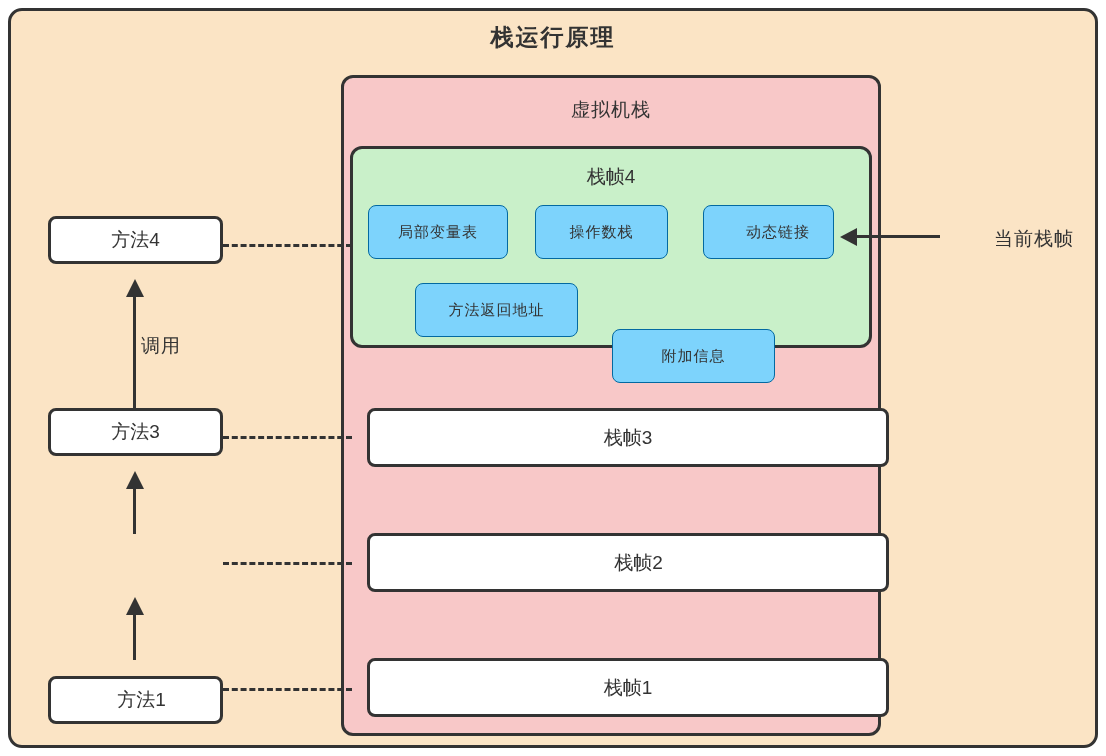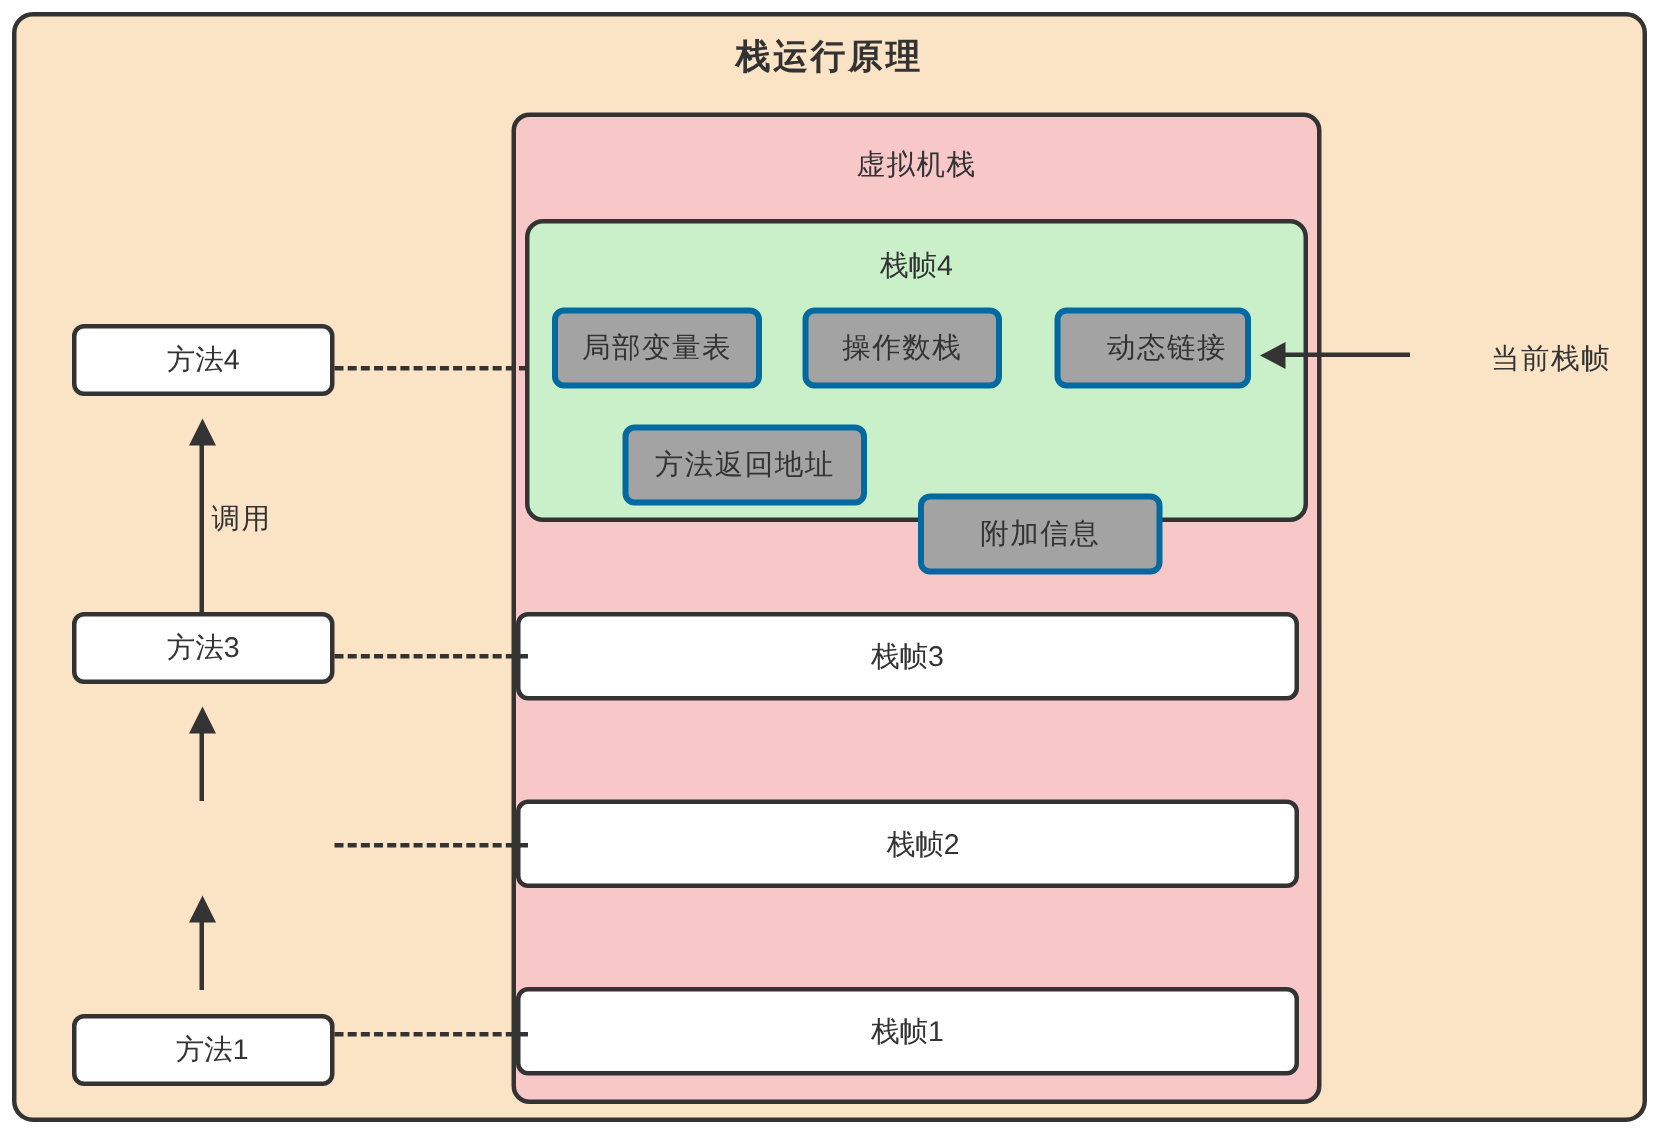--- a/index.html
+++ b/index.html
@@ -53,33 +53,33 @@
     box-sizing: border-box;
   }
   .green-label {
     margin-top: 15px;
     text-align: center;
     font-size: 19px;
   }
   .comp {
     position: absolute;
     height: 54px;
-    background: #a3a3a3;
-    border: 4px solid #0369a1;
+    background: #7dd3fc;
+    border: 1px solid #0369a1;
     border-radius: 8px;
     box-sizing: border-box;
     display: flex;
     align-items: center;
     justify-content: center;
-    font-size: 19px;
+    font-size: 15px;
     letter-spacing: 1px;
   }
   .frame {
     position: absolute;
-    left: 0;
+    left: 23px;
     width: 522px; height: 59px;
     background: #ffffff;
     border: 3px solid #333333;
     border-radius: 8px;
     box-sizing: border-box;
     display: flex;
     align-items: center;
     justify-content: center;
     font-size: 19px;
   }

